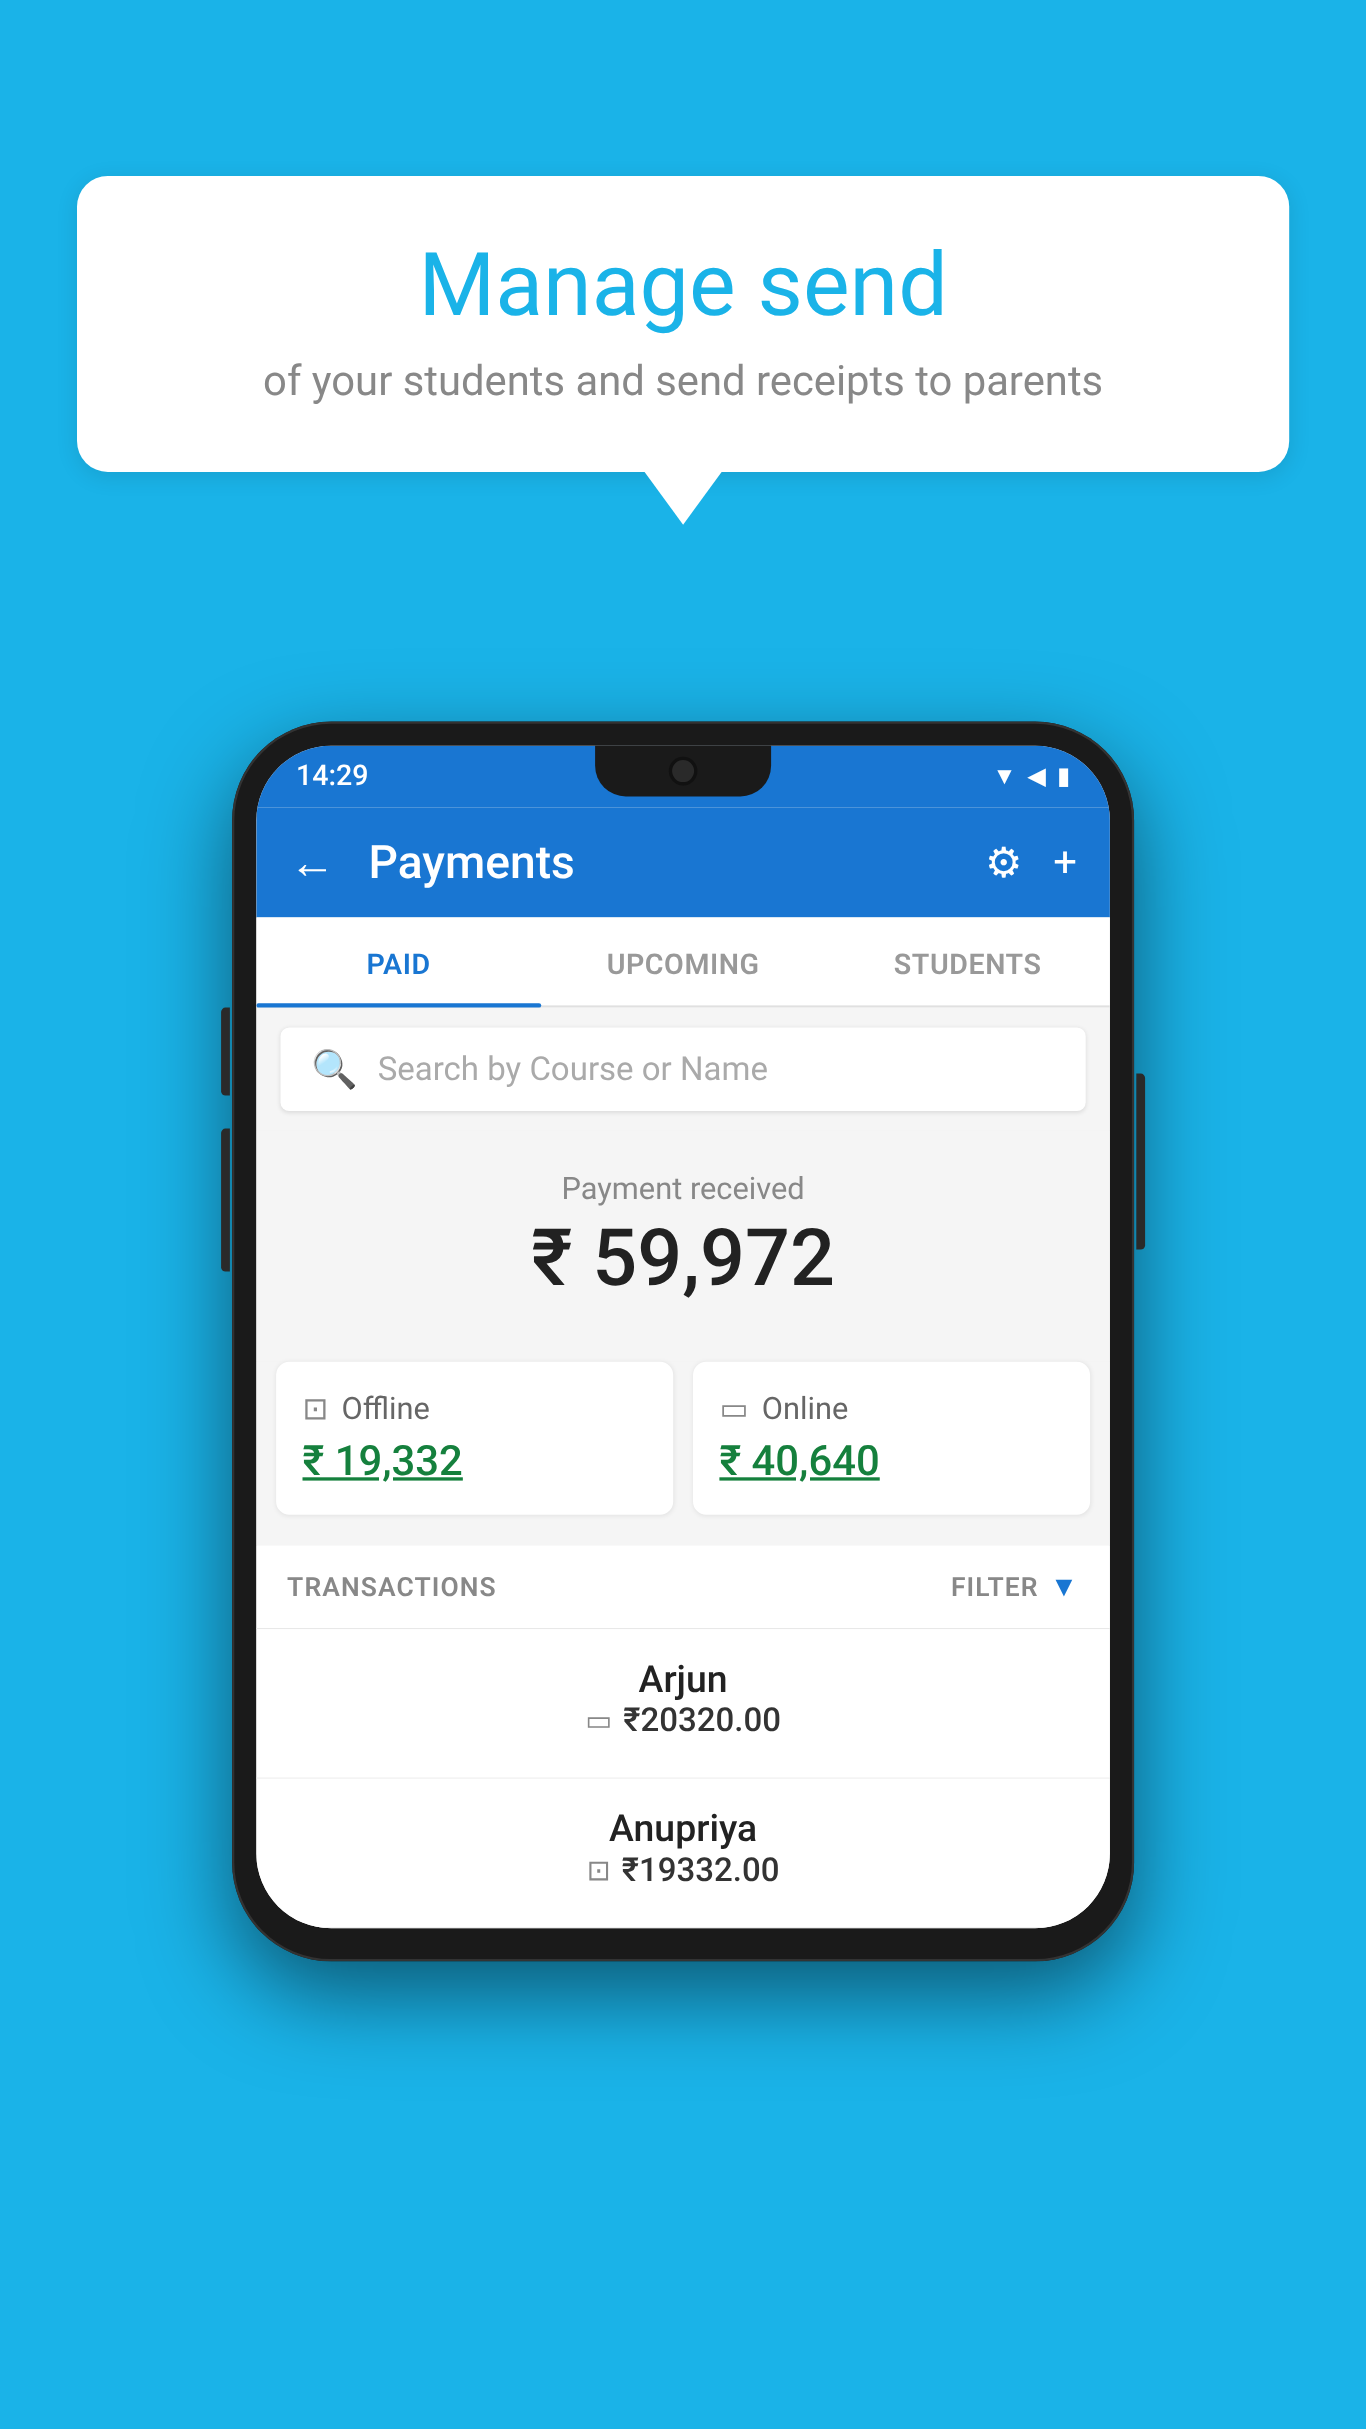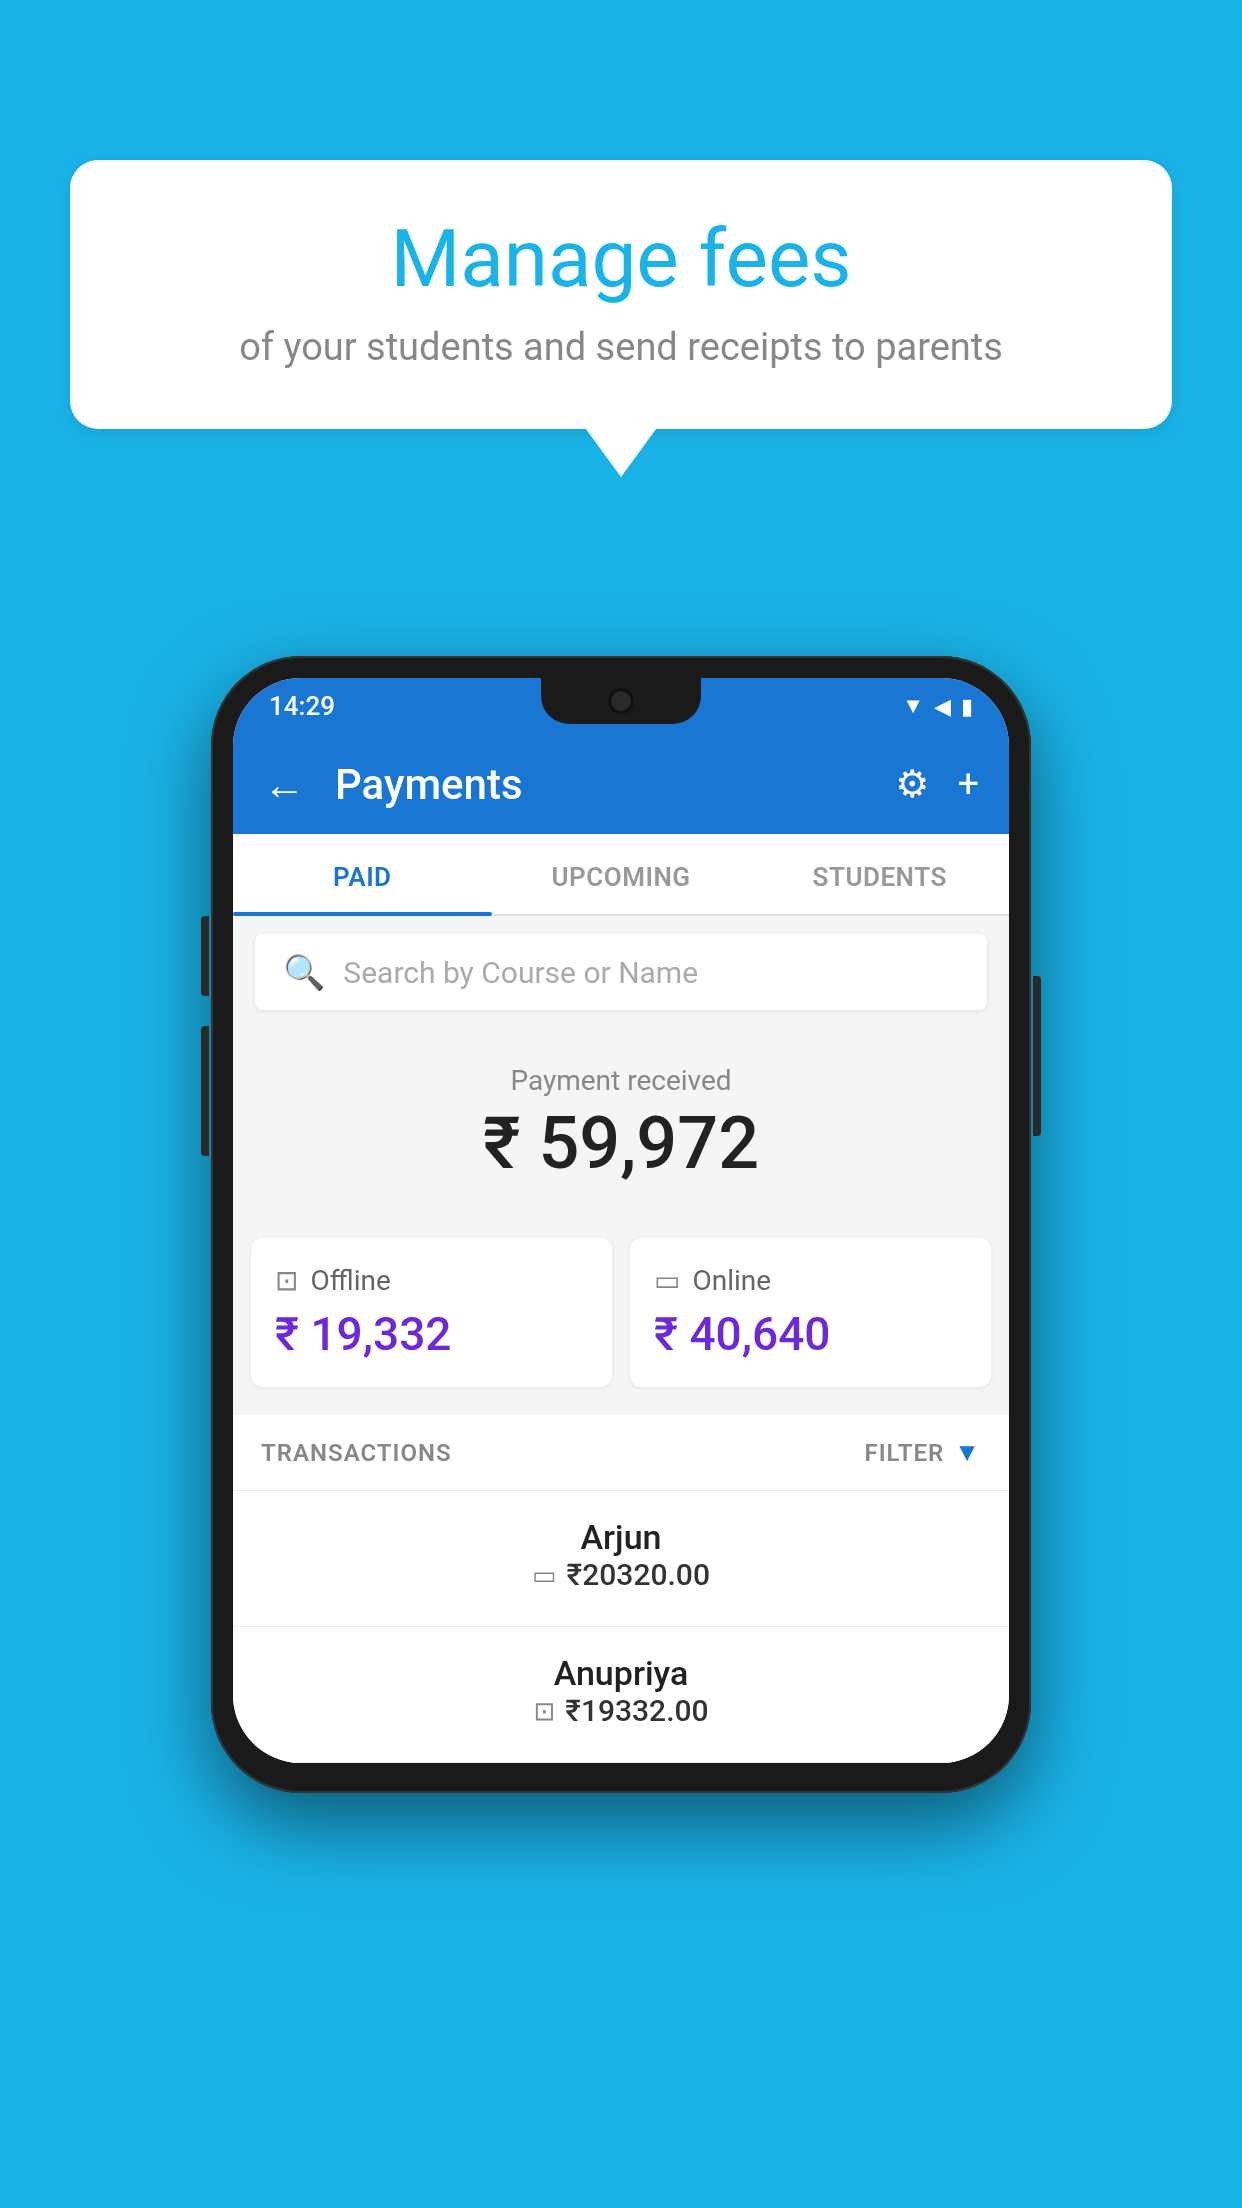--- a/index.html
+++ b/index.html
@@ -304,23 +304,24 @@
       font-size: 28px;
       color: #888;
     }
 
     .card-label {
       font-size: 28px;
       color: #666;
     }
 
     .card-amount {
-      font-size: 46px;
+      font-size: 38px;
       font-weight: 500;
-      color: #6d28d9;
+      color: #15803d;
+      text-decoration: underline;
     }
 
     
     .transactions-header {
       background: white;
       display: flex;
       align-items: center;
       justify-content: space-between;
       padding: 22px 28px;
       border-bottom: 1px solid #e8e8e8;
@@ -405,21 +406,21 @@
 
     
     .gear-symbol {
       font-size: 38px;
     }
   </style>
 </head>
 <body>
 
 <div class="speech-bubble">
-  <div class="bubble-title">Manage fees</div>
+  <div class="bubble-title">Manage send</div>
   <div class="bubble-subtitle">of your students and send receipts to parents</div>
 </div>
 
 <div class="phone-wrap">
   <div class="phone-outer">
     <div class="phone-notch">
       <div class="phone-camera"></div>
     </div>
     <div class="phone-btn-left"></div>
     <div class="phone-btn-left2"></div>

